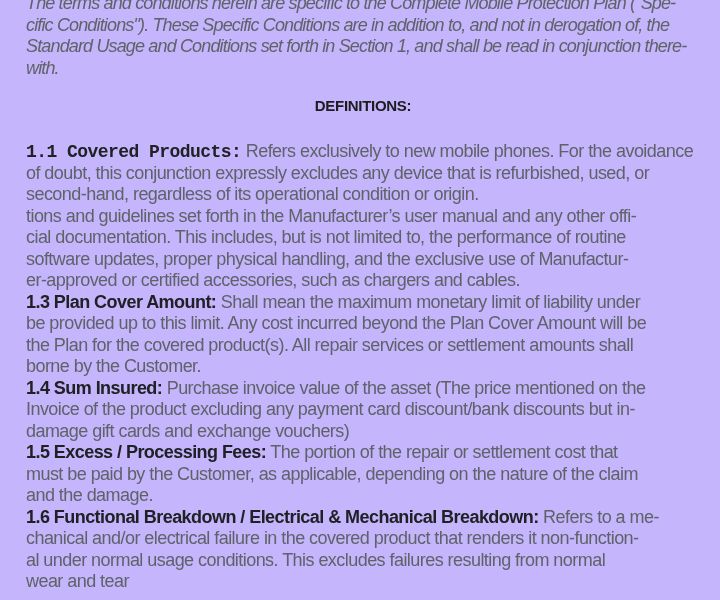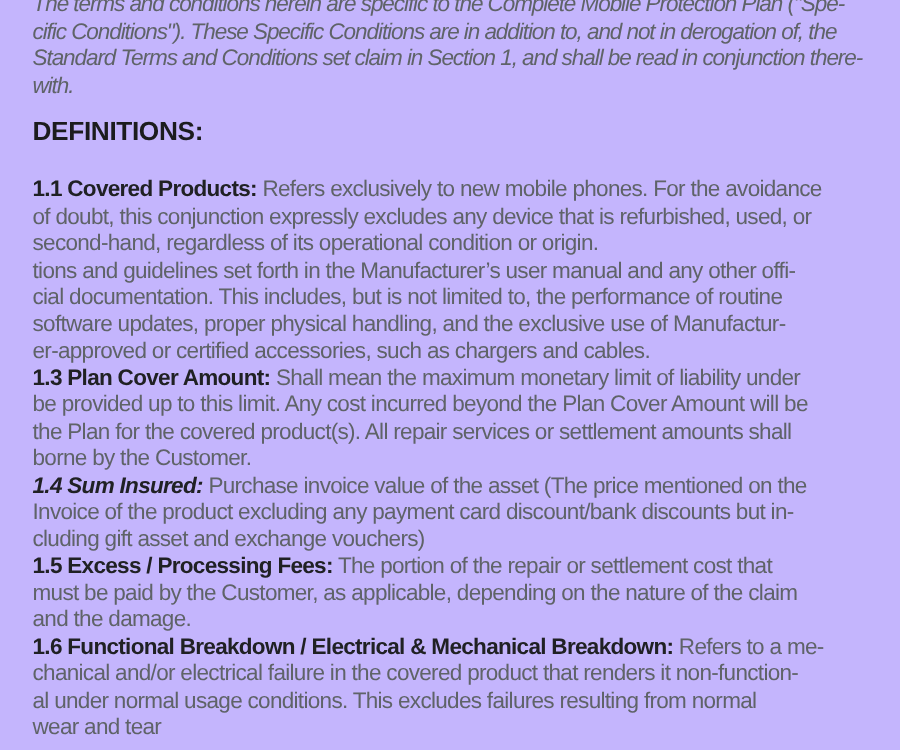--- a/index.html
+++ b/index.html
@@ -34,62 +34,63 @@
     font-style: italic;
     letter-spacing: -0.85px;
   }
   .bold {
     font-weight: bold;
     color: #202124;
   }
   .heading {
     font-family: "Liberation Sans", sans-serif;
     font-weight: bold;
-    font-size: 21px;
+    font-size: 15px;
     line-height: 24px;
     letter-spacing: -0.3px;
     color: #1c1c1e;
     margin: 15px 0 23px 0;
     padding: 0;
+    text-align: center;
   }
 </style>
 </head>
 <body>
 
 <div class="page" style="background: #c4b5fd; color: rgb(95, 99, 104);">
   <div class="doc-body">
     <div class="para italic" id="intro">
         <div class="line"><span>The terms and conditions herein are specific to the Complete Mobile Protection Plan ("Spe-</span></div>
         <div class="line"><span>cific Conditions"). These Specific Conditions are in addition to, and not in derogation of, the</span></div>
-        <div class="line"><span>Standard Terms and Conditions set claim in Section 1, and shall be read in conjunction there-</span></div>
+        <div class="line"><span>Standard Usage and Conditions set forth in Section 1, and shall be read in conjunction there-</span></div>
         <div class="line"><span>with.</span></div>
       </div>
     <h2 class="heading" style="color: rgb(28, 28, 30);">DEFINITIONS:</h2>
     <div id="defs">
         <div class="para">
-          <div class="line"><span class="bold" style="color: rgb(32, 33, 36);">1.1 Covered Products:</span><span> Refers exclusively to new mobile phones. For the avoidance</span></div>
+          <div class="line"><span class="bold" style="color: rgb(32, 33, 36); font-family: Liberation Mono, monospace;">1.1 Covered Products:</span><span> Refers exclusively to new mobile phones. For the avoidance</span></div>
           <div class="line"><span>of doubt, this conjunction expressly excludes any device that is refurbished, used, or</span></div>
           <div class="line"><span>second-hand, regardless of its operational condition or origin.</span></div>
         </div>
         <div class="para">
           <div class="line"><span>tions and guidelines set forth in the Manufacturer’s user manual and any other offi-</span></div>
           <div class="line"><span>cial documentation. This includes, but is not limited to, the performance of routine</span></div>
           <div class="line"><span>software updates, proper physical handling, and the exclusive use of Manufactur-</span></div>
           <div class="line"><span>er-approved or certified accessories, such as chargers and cables.</span></div>
         </div>
         <div class="para">
           <div class="line"><span class="bold" style="color: rgb(32, 33, 36);">1.3 Plan Cover Amount:</span><span> Shall mean the maximum monetary limit of liability under</span></div>
           <div class="line"><span>be provided up to this limit. Any cost incurred beyond the Plan Cover Amount will be</span></div>
           <div class="line"><span>the Plan for the covered product(s). All repair services or settlement amounts shall</span></div>
           <div class="line"><span>borne by the Customer.</span></div>
         </div>
         <div class="para">
-          <div class="line"><span class="bold" style="color: rgb(32, 33, 36); font-style: italic;">1.4 Sum Insured:</span><span> Purchase invoice value of the asset (The price mentioned on the</span></div>
+          <div class="line"><span class="bold" style="color: rgb(32, 33, 36);">1.4 Sum Insured:</span><span> Purchase invoice value of the asset (The price mentioned on the</span></div>
           <div class="line"><span>Invoice of the product excluding any payment card discount/bank discounts but in-</span></div>
-          <div class="line"><span>cluding gift asset and exchange vouchers)</span></div>
+          <div class="line"><span>damage gift cards and exchange vouchers)</span></div>
         </div>
         <div class="para">
           <div class="line"><span class="bold" style="color: rgb(32, 33, 36);">1.5 Excess / Processing Fees:</span><span> The portion of the repair or settlement cost that</span></div>
           <div class="line"><span>must be paid by the Customer, as applicable, depending on the nature of the claim</span></div>
           <div class="line"><span>and the damage.</span></div>
         </div>
         <div class="para">
           <div class="line"><span class="bold" style="color: rgb(32, 33, 36);">1.6 Functional Breakdown / Electrical &amp; Mechanical Breakdown:</span><span> Refers to a me-</span></div>
           <div class="line"><span>chanical and/or electrical failure in the covered product that renders it non-function-</span></div>
           <div class="line"><span>al under normal usage conditions. This excludes failures resulting from normal</span></div>

